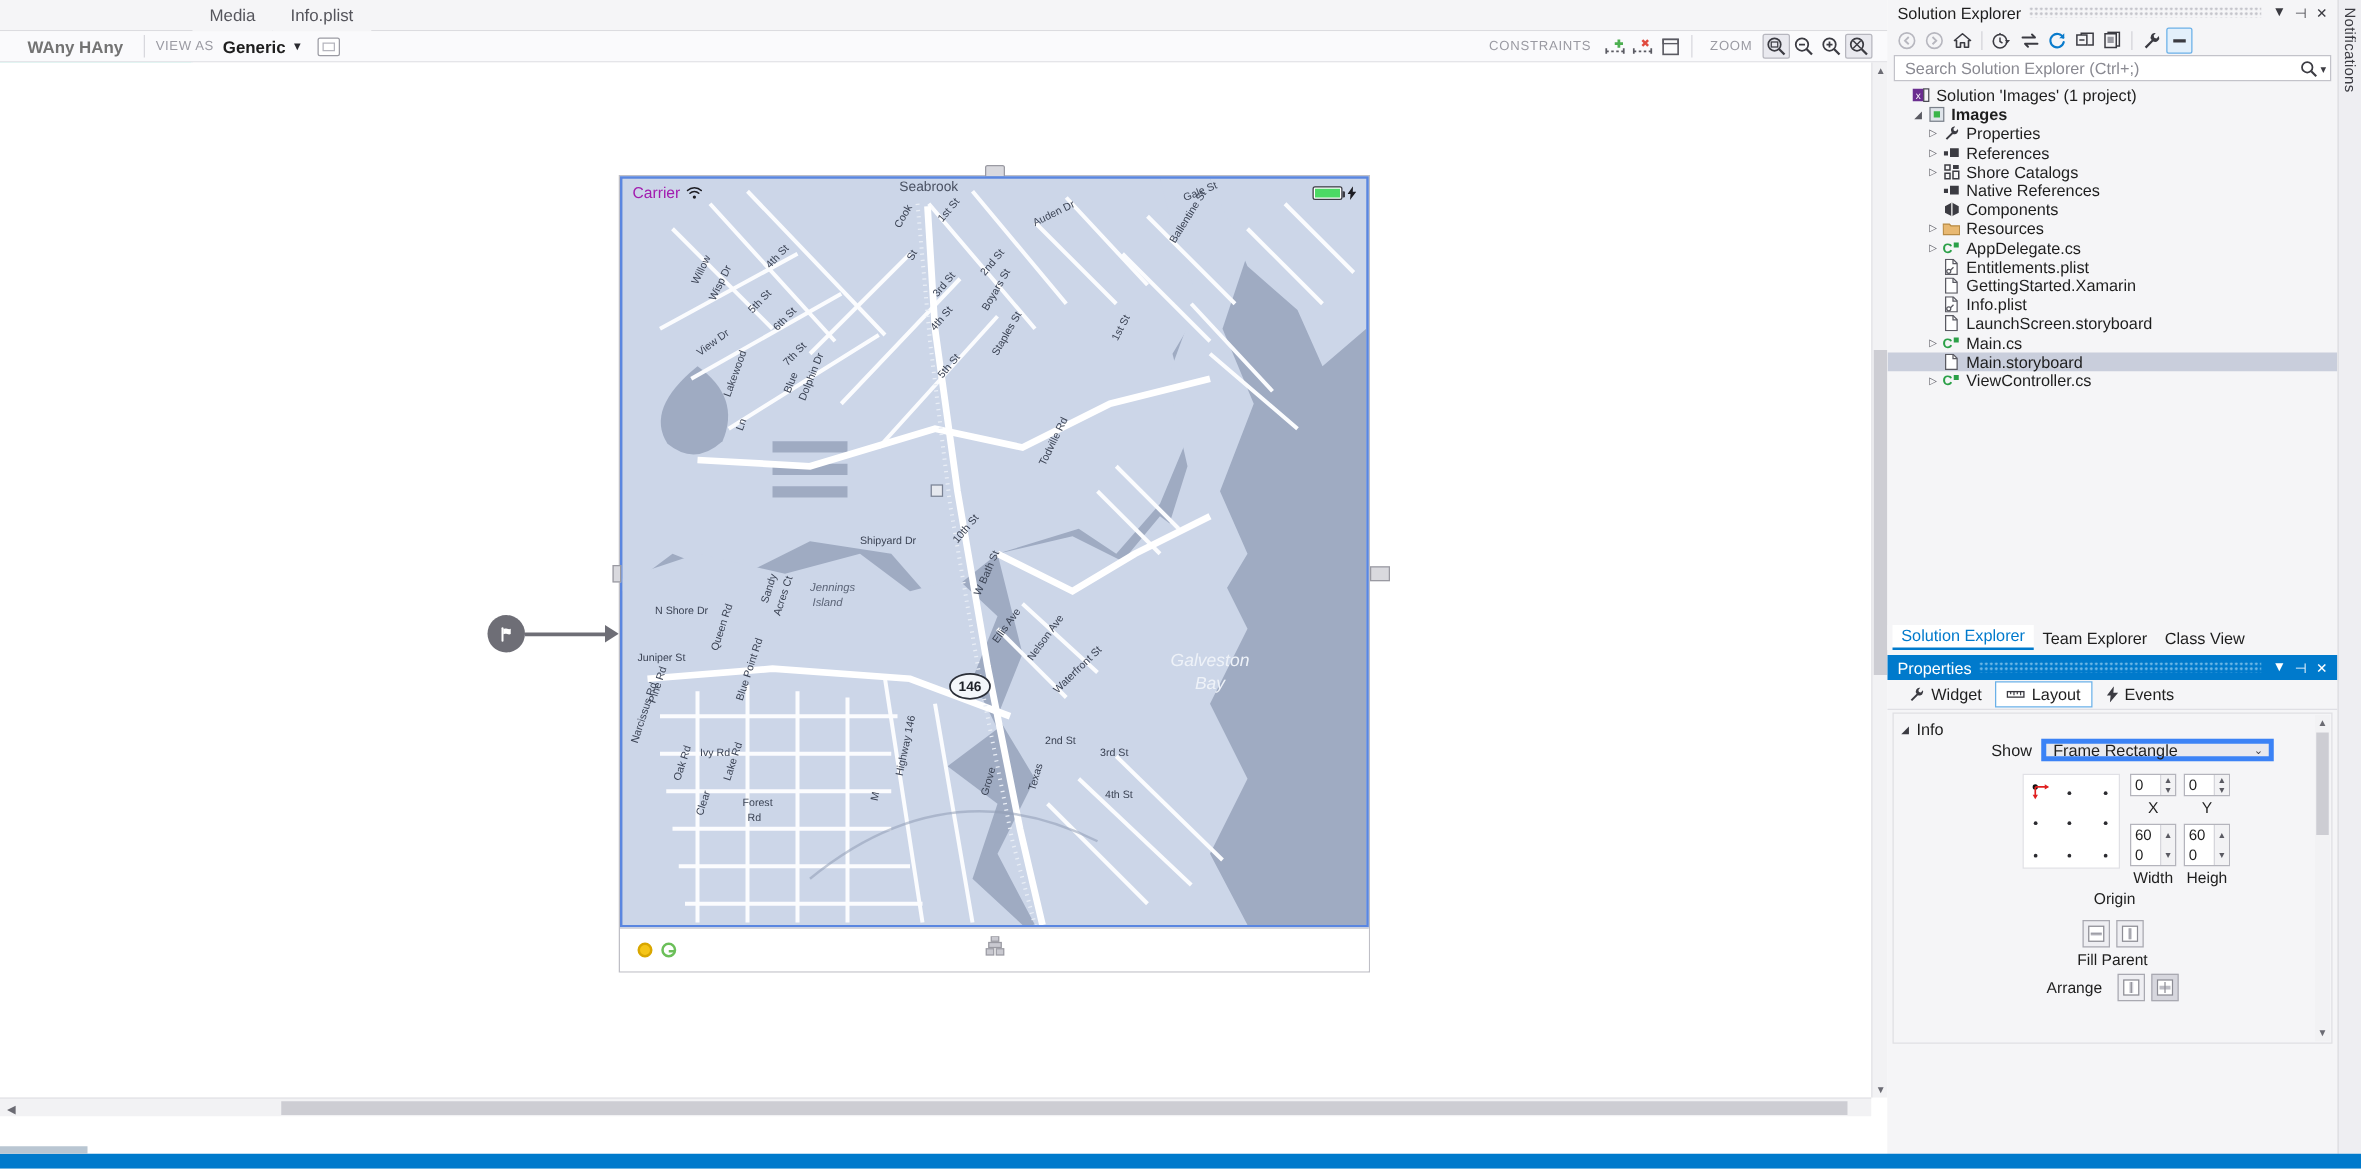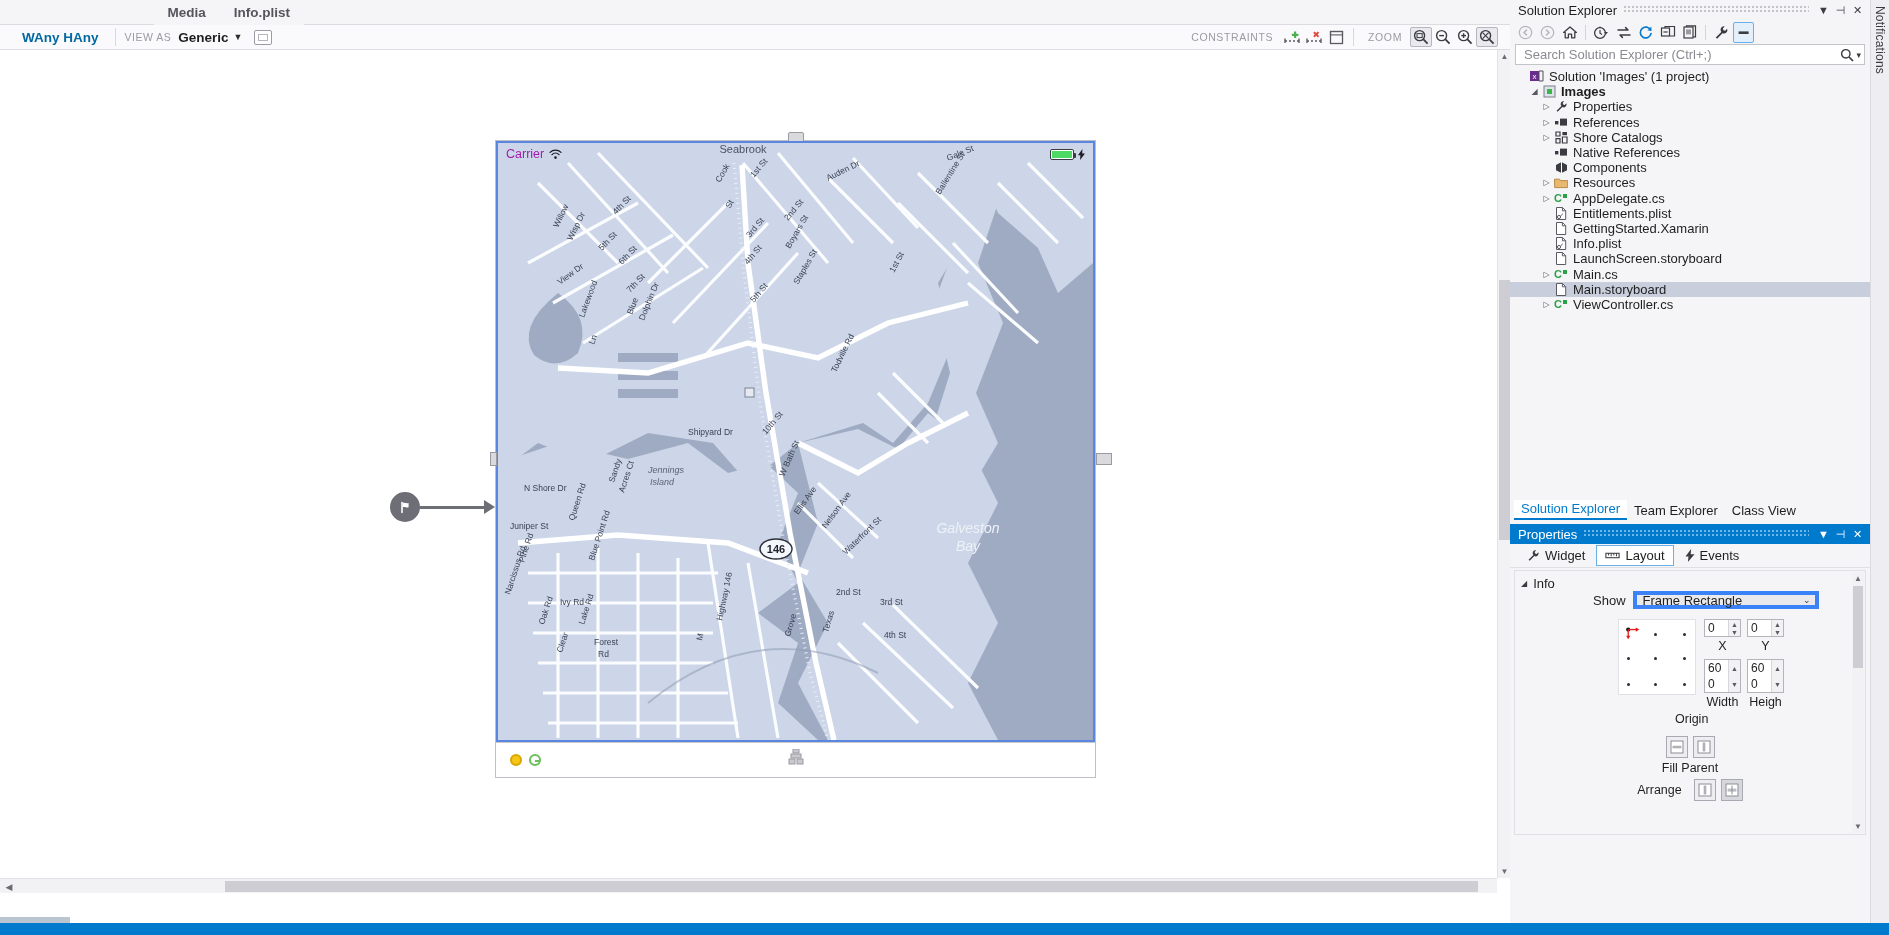--- a/index.html
+++ b/index.html
@@ -22,32 +22,32 @@
     position: absolute; left:0; top:0; width: 1510px; height: 25px;
     background: #f5f5f7; border-bottom: 1px solid #dcdce0;
     display: flex; align-items: stretch;
   }
   .tab {
     display: flex; align-items: center; gap: 6px;
     padding: 0 9px; height: 25px; font-size: 13.5px; color: #55555c;
     border-right: 1px solid #e4e4e8; cursor: default; background: #eeeef2;
   }
   .tab.active { background: #5eead4; color: #46464c; margin-top: 27px; }
-  .tab.plain { background: #f5f5f7; border-right: none; padding: 0 14px; font-weight: bold; }
+  .tab.plain { background: #f5f5f7; border-right: none; padding: 0 14px; }
   .tab .ic { font-size: 12px; color: #70707a; line-height: 1; }
   .tab .pinic { font-size: 12px; color:#70707a; transform: rotate(0deg); }
 
   .toolbar2 {
     position: absolute; left:0; top:25px; width: 1510px; height: 25px;
     background: #fafafc; border-bottom: 1px solid #dedee2;
     display:flex; align-items:center;
   }
   .tb-left { display:flex; align-items:center; height:25px; }
   .sizeclass {
-    padding: 0 16px 0 22px; font-size: 13.5px; color:#0369a1; font-weight:600;
+    padding: 0 16px 0 22px; font-size: 13.5px; color:#737373; font-weight:600;
     display:flex; align-items:center; height:25px;
   }
   .vsep { width:1px; height:18px; background:#d8d8dd; }
   .viewas-label { font-size: 10.5px; letter-spacing:.5px; color:#9a9aa2; padding: 0 7px 0 9px; }
   .viewas-val { font-size: 13.5px; color:#1e1e1e; font-weight:600; display:flex; align-items:center; gap:5px; }
   .caret-dn { font-size: 9px; color:#2b2b30; }
   .devbtn {
     width: 18px; height: 15px; margin-left: 12px;
     border: 1px solid #9b9ba3; border-radius: 2px; background: #fff;
     display:flex; align-items:center; justify-content:center;

